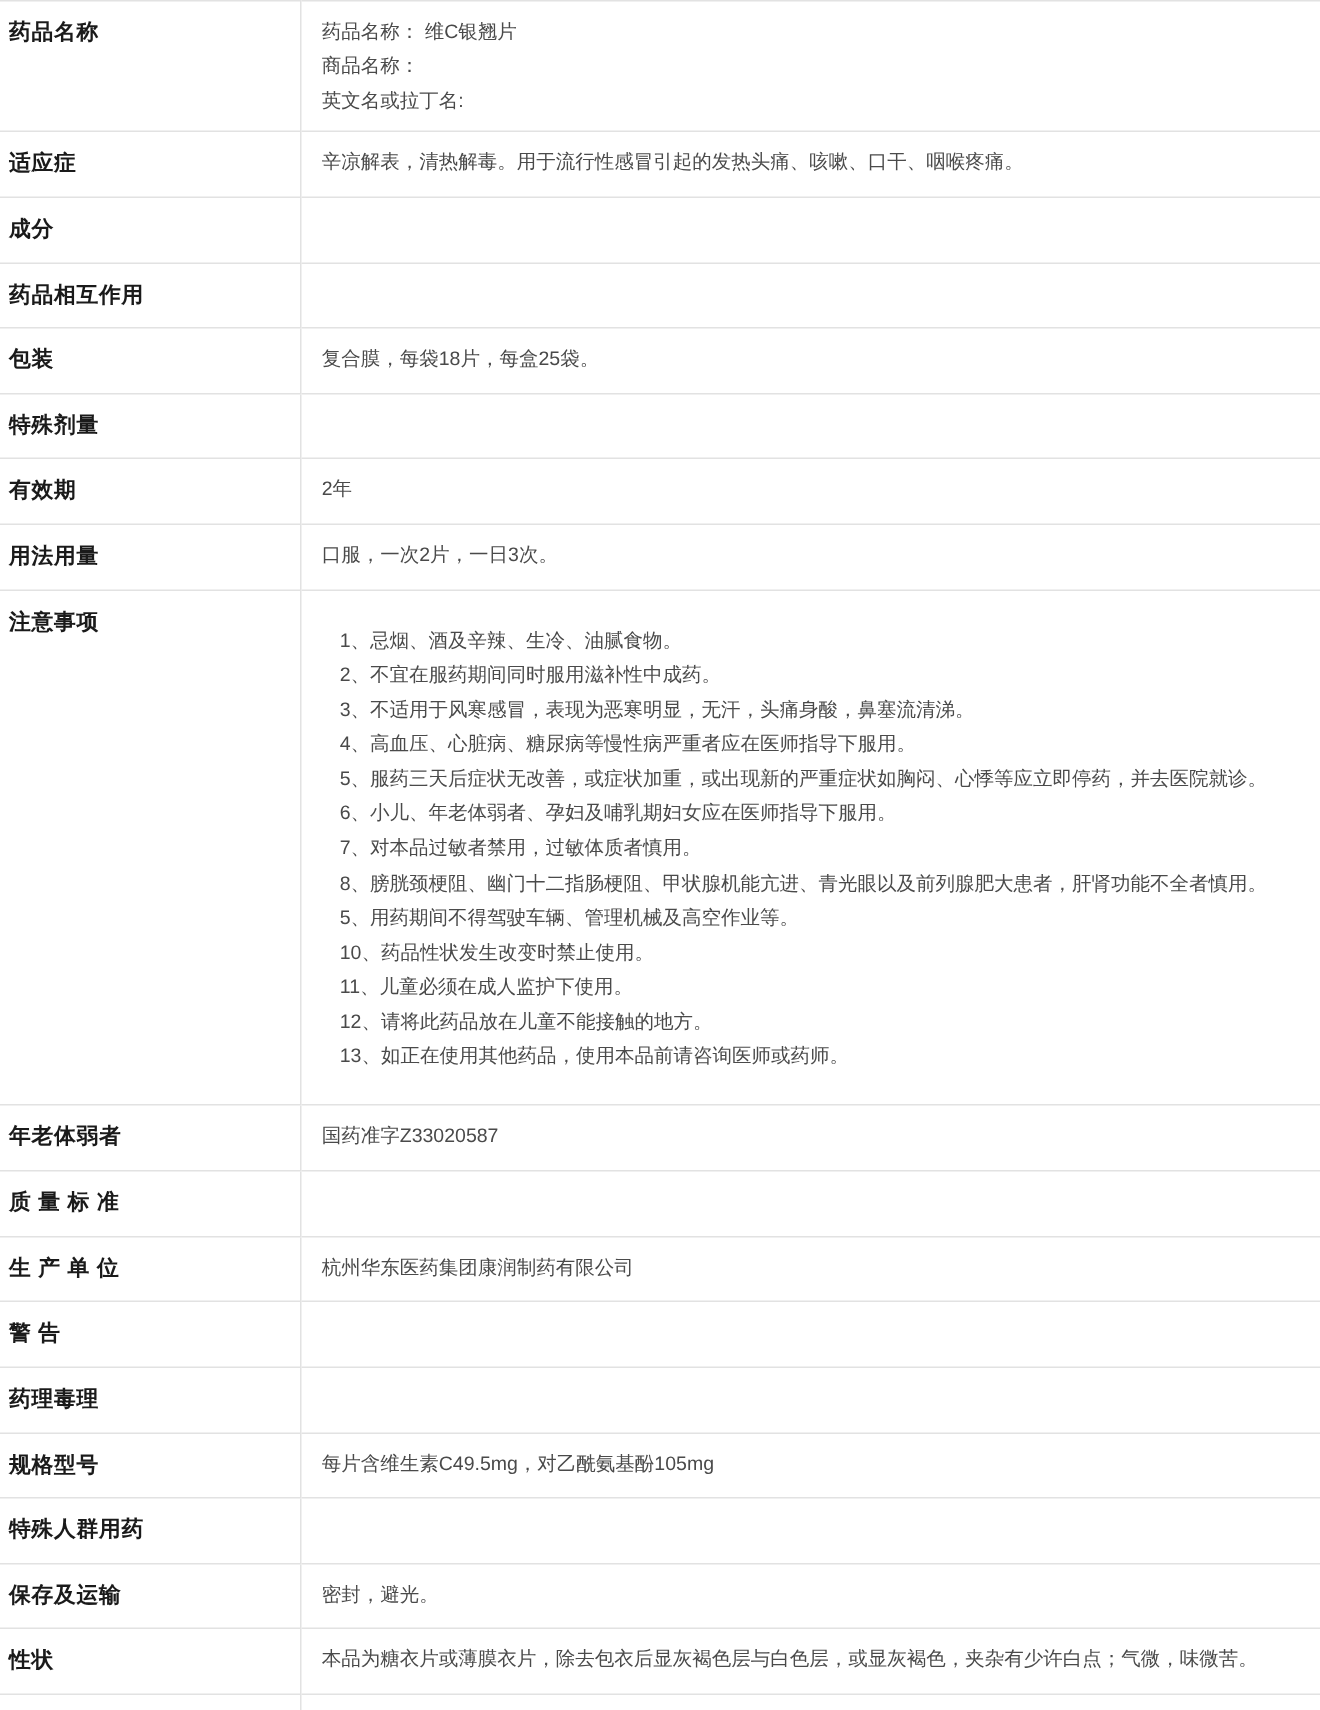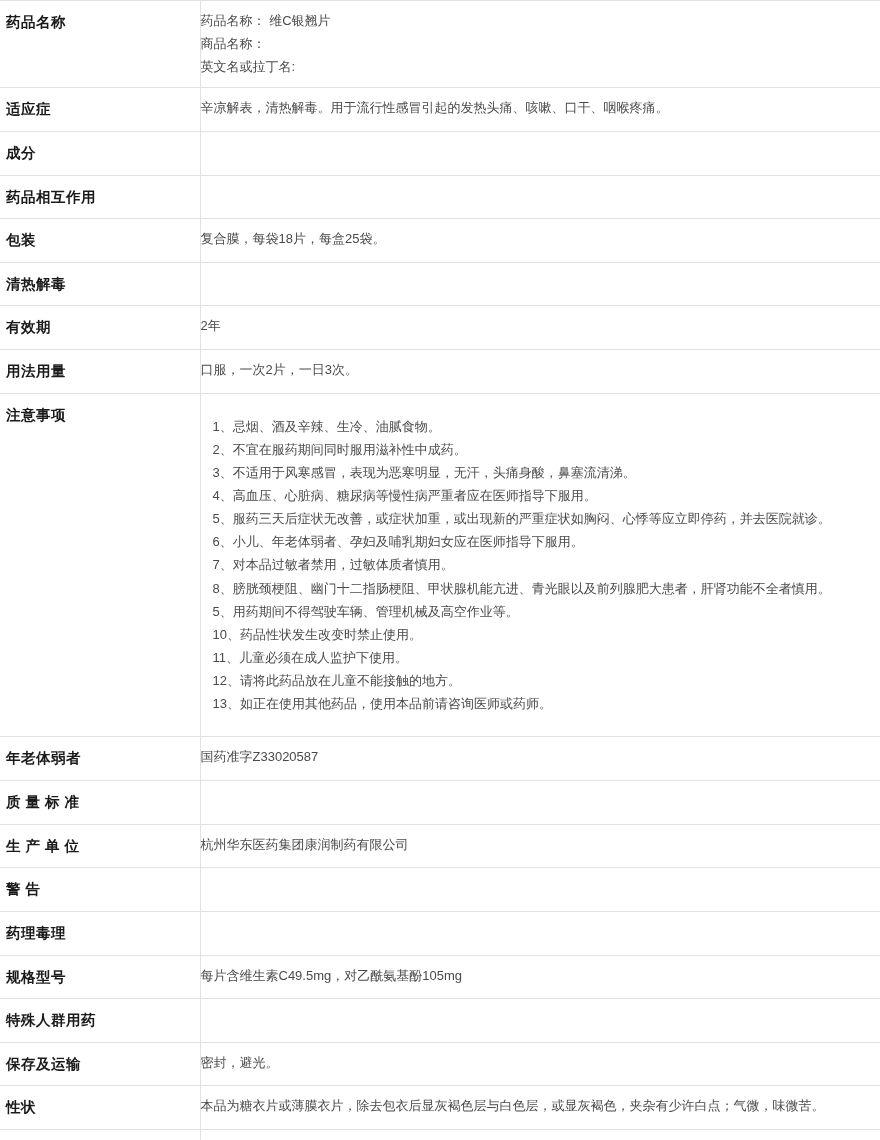--- a/index.html
+++ b/index.html
@@ -39,21 +39,21 @@
     font-size: 14.5px;
     font-weight: bold;
     color: #1a1a1a;
     letter-spacing: 0.5px;
     line-height: 1.7;
     background: #ffffff;
   }
   td.value-cell {
     box-sizing: border-box;
     vertical-align: top;
-    padding: 9px 14px 9px 0;
+    padding: 9px 14px 9px 14px;
     font-size: 13px;
     color: #4a4a4a;
     line-height: 1.75;
     border-left: 1px solid #e2e2e2;
     background: #ffffff;
   }
   td.value-cell .kv-line {
     white-space: nowrap;
   }
   td.value-cell .kv-key {
@@ -112,21 +112,21 @@
             <div class="empty-cell"></div>
           </td>
         </tr>
         <tr>
           <td class="label-cell">包装</td>
           <td class="value-cell">
             <span class="value-text">复合膜，每袋18片，每盒25袋。</span>
           </td>
         </tr>
         <tr>
-          <td class="label-cell">清热解毒</td>
+          <td class="label-cell">特殊剂量</td>
           <td class="value-cell">
             <span class="value-text"></span>
             <div class="empty-cell"></div>
           </td>
         </tr>
         <tr>
           <td class="label-cell">有效期</td>
           <td class="value-cell">
             <span class="value-text">2年</span>
           </td>

